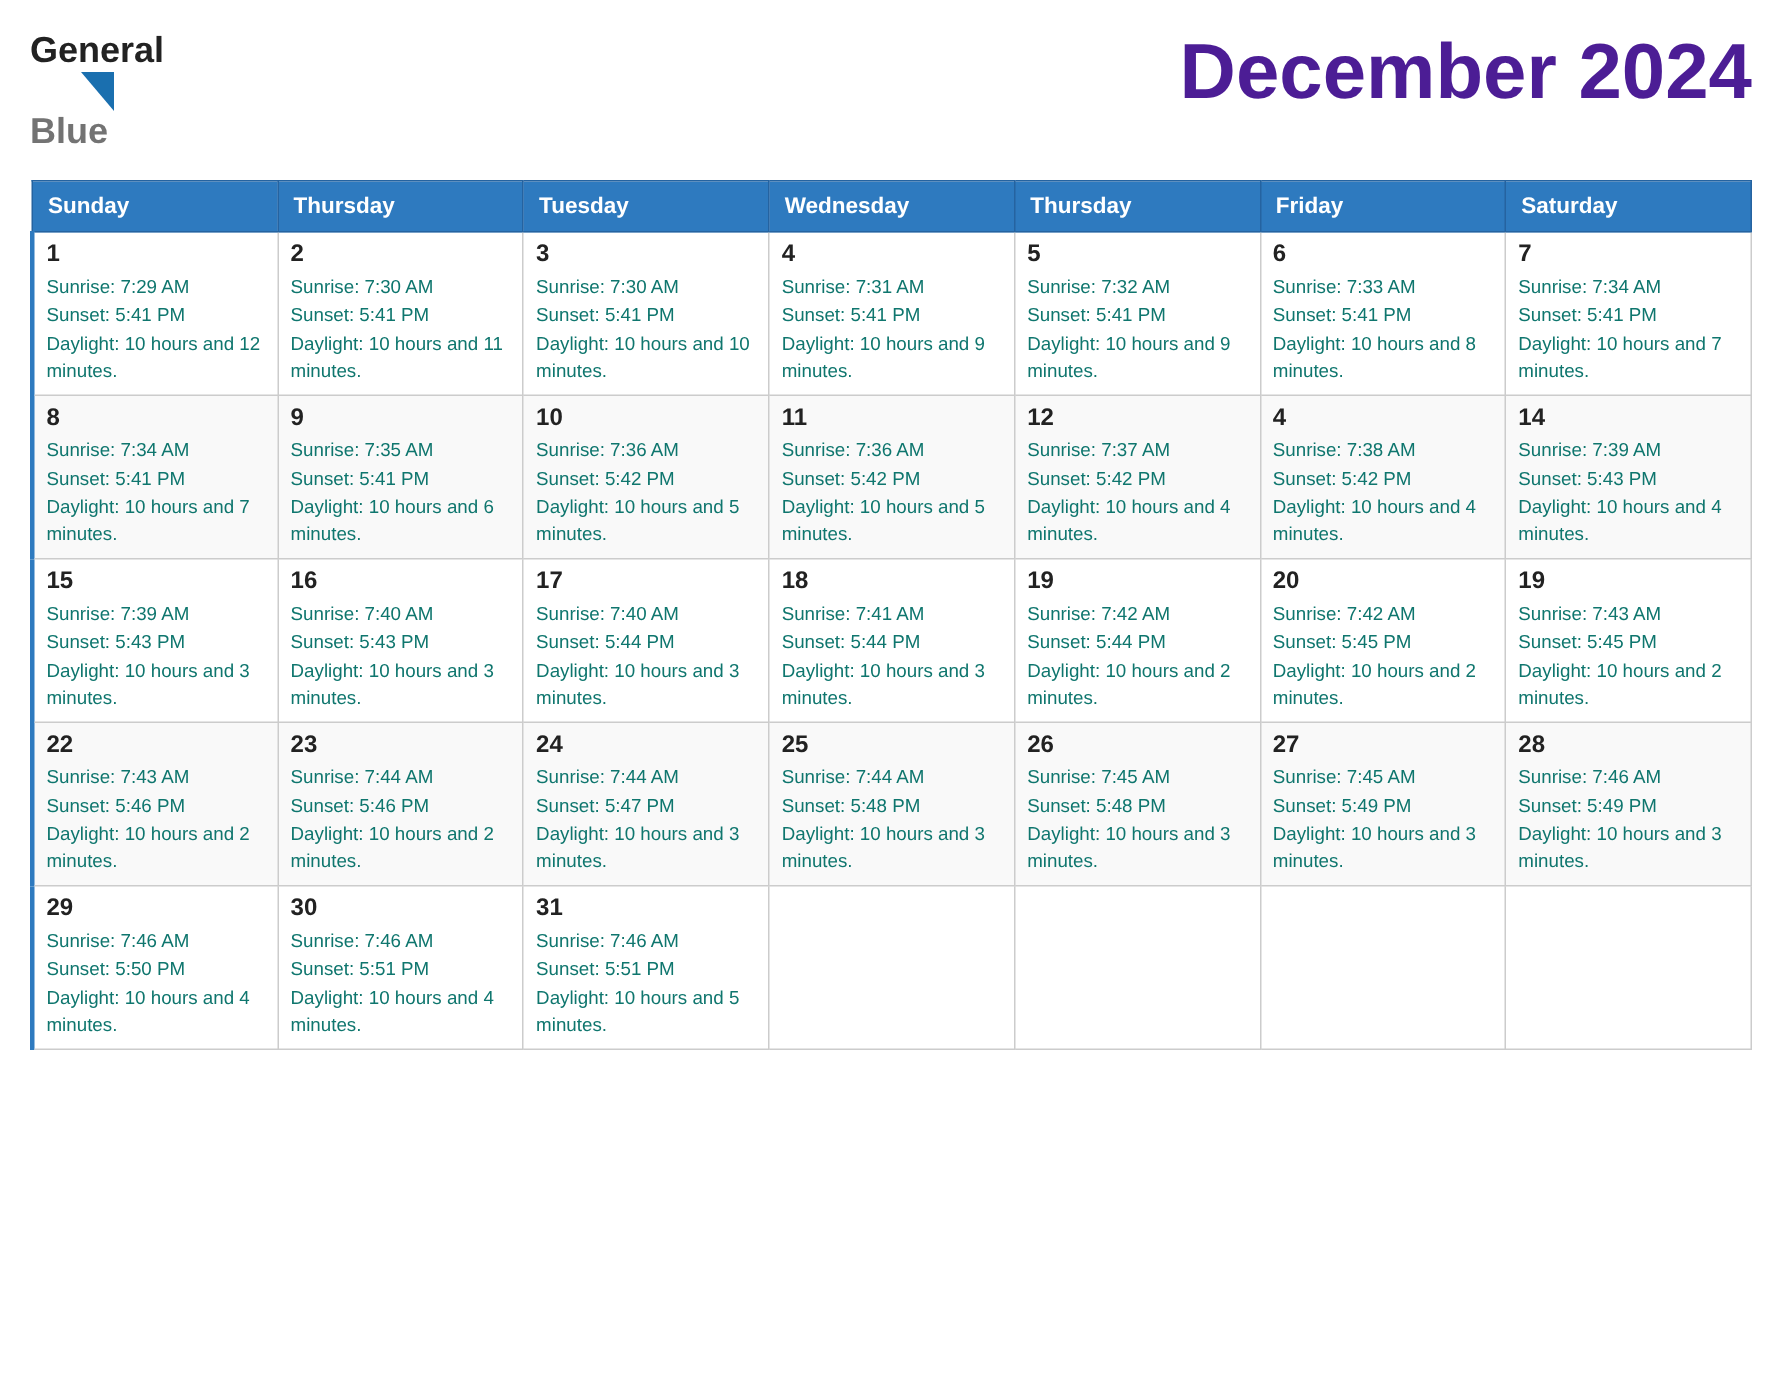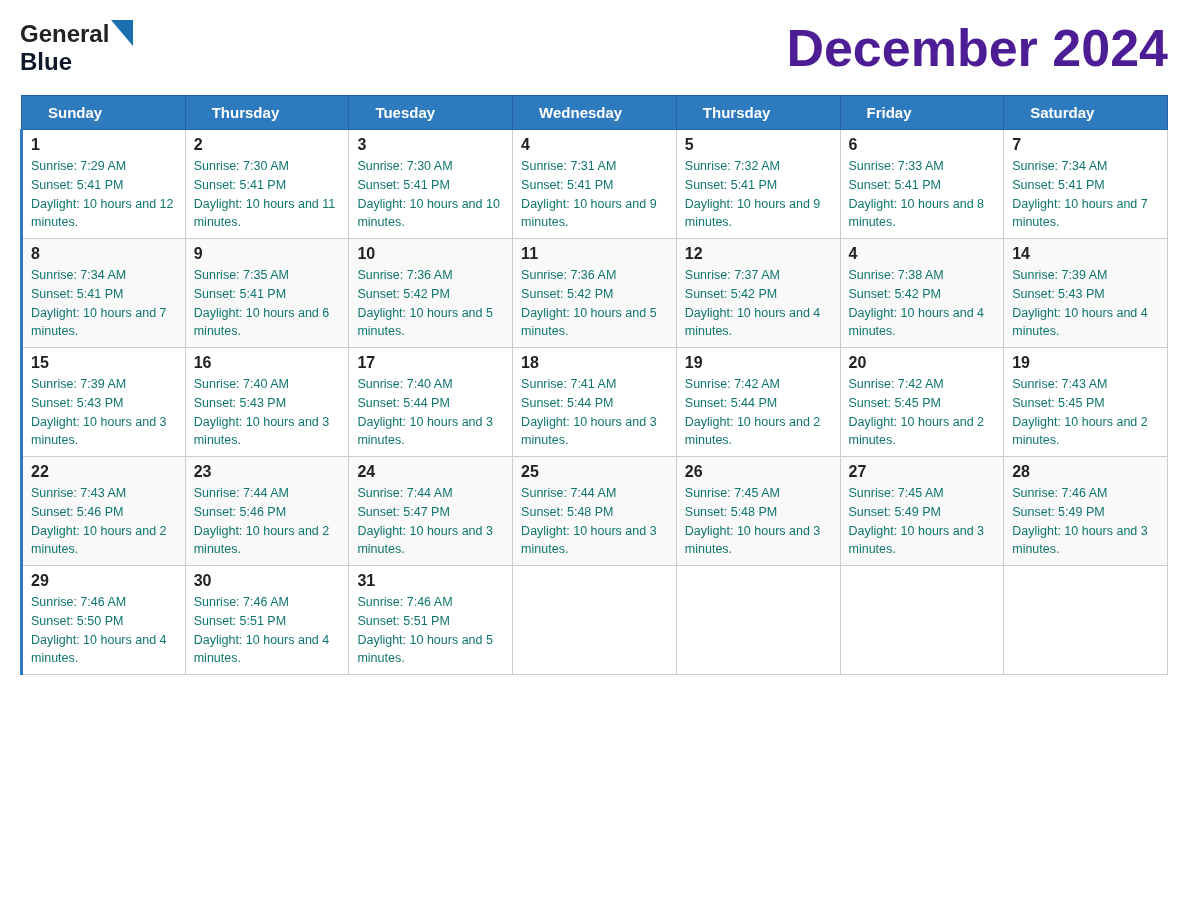--- a/index.html
+++ b/index.html
@@ -15,21 +15,22 @@
       justify-content: space-between;
       align-items: flex-start;
       margin-bottom: 18px;
     }
     .logo-wrapper {
       display: flex;
       flex-direction: column;
     }
     .logo-line1 {
       display: flex;
-      align-items: flex-start;
+      align-items: center;
+      flex-direction: column;
     }
     .title-section {
       text-align: right;
     }
     .main-title {
       font-size: 52px;
       font-weight: bold;
       color: #4c1d95;
       line-height: 1.1;
     }
@@ -41,21 +42,21 @@
     .calendar-table {
       width: 100%;
       border-collapse: collapse;
       border: 1px solid #ccc;
     }
     .calendar-table th {
       background-color: #2e7abf;
       color: #fff;
       font-size: 15px;
       font-weight: bold;
-      padding: 8px 26px;
+      padding: 8px 10px;
       text-align: left;
       border: 1px solid #2563a0;
     }
     .calendar-table td {
       vertical-align: top;
       padding: 6px 8px;
       border: 1px solid #ccc;
       width: 14.28%;
       min-height: 90px;
       background: #fff;
@@ -86,21 +87,21 @@
 
 <div class="header-section">
   <div class="logo-wrapper">
     <div class="logo-line1">
       <span style="font-size:24px;font-weight:bold;color:#222;">General</span>
       <svg width="22" height="26" viewBox="0 0 22 26" style="margin-left:2px;margin-right:2px;">
         <polygon points="0,0 22,0 22,26" fill="#1a6faf"></polygon>
       </svg>
     </div>
     <div>
-      <span style="font-size:24px;font-weight:bold;color:#0f172a;">Blue</span>
+      <span style="font-size:24px;font-weight:bold;color:#737373;">Blue</span>
     </div>
   </div>
   <div class="title-section">
     <div class="main-title">December 2024</div>
   </div>
 </div>
 
 <table class="calendar-table">
   <thead>
     <tr>

